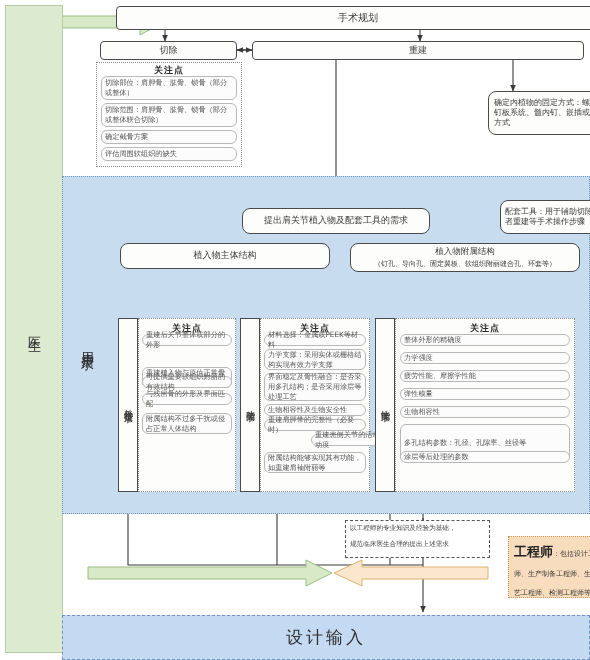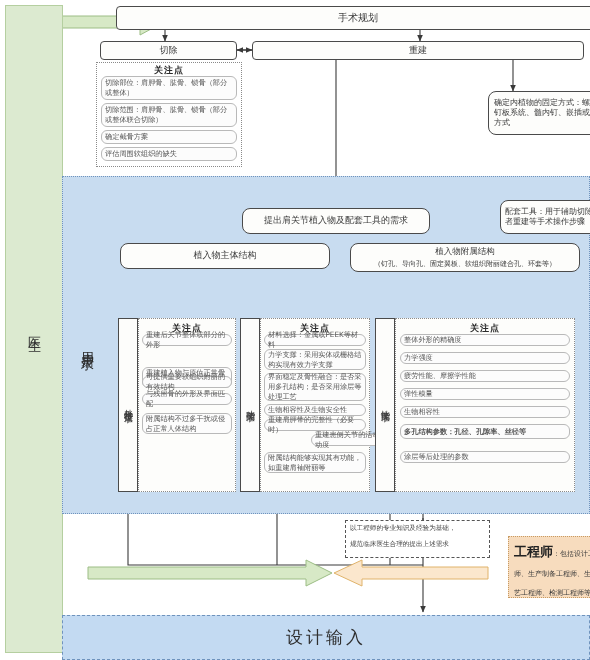--- a/index.html
+++ b/index.html
@@ -233,21 +233,21 @@
   <div class="abs" style="left:375px;top:318px;width:20px;height:174px;background:#fdfdfb;border:1px solid #4a4a4a;">
     <div class="vlabel-sm" style="width:100%;height:100%;">性能需求</div>
   </div>
   <div class="abs dotframe" style="left:395px;top:318px;width:180px;height:174px;background:#fdfdfb;"></div>
   <div class="abs focus-title" style="left:395px;top:322px;width:180px;">关注点</div>
   <div class="abs chip r6" style="left:400px;top:334px;width:170px;height:12px;">整体外形的精确度</div>
   <div class="abs chip r6" style="left:400px;top:352px;width:170px;height:12px;">力学强度</div>
   <div class="abs chip r6" style="left:400px;top:370px;width:170px;height:12px;">疲劳性能、摩擦学性能</div>
   <div class="abs chip r6" style="left:400px;top:388px;width:170px;height:12px;">弹性模量</div>
   <div class="abs chip r6" style="left:400px;top:406px;width:170px;height:12px;">生物相容性</div>
-  <div class="abs chip r6" style="left:400px;top:424px;width:170px;height:15px;font-weight:bold;">多孔结构参数：孔径、孔隙率、丝径等</div>
+  <div class="abs chip r6" style="left:400px;top:424px;width:170px;height:37px;">多孔结构参数：孔径、孔隙率、丝径等</div>
   <div class="abs chip r6" style="left:400px;top:451px;width:170px;height:12px;">涂层等后处理的参数</div>
 
   <div id="engineer-note" class="abs">
     <div class="ln">以工程师的专业知识及经验为基础，</div>
     <div class="ln" style="margin-top:6px;">规范临床医生合理的提出上述需求</div>
   </div>
 
   <div id="engineer-box" class="abs">
     <span id="engineer-title">工程师</span><span id="engineer-desc">：包括设计工程师、生产制备工程师、生产工艺工程师、检测工程师等</span>
   </div>

